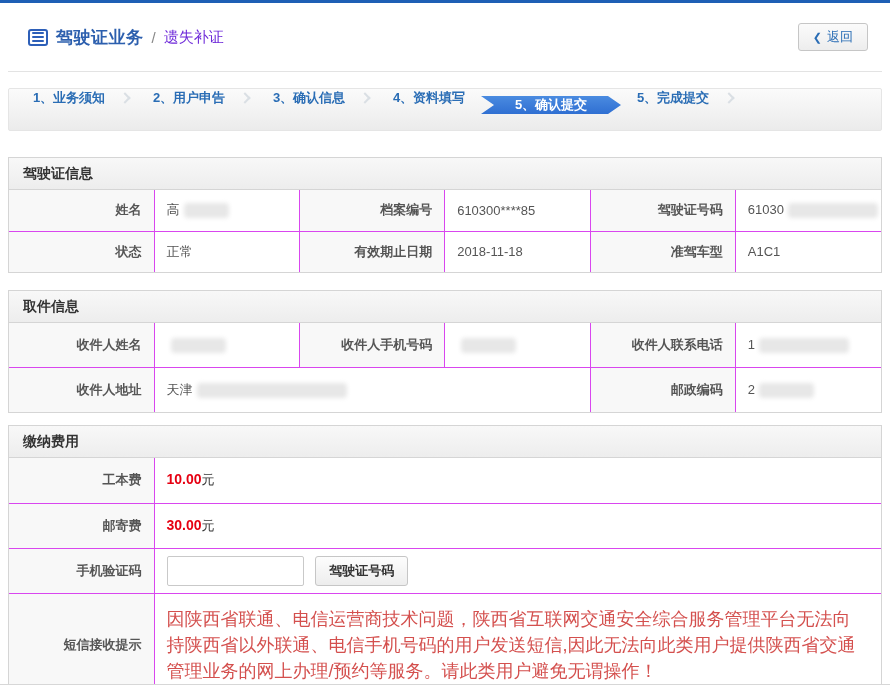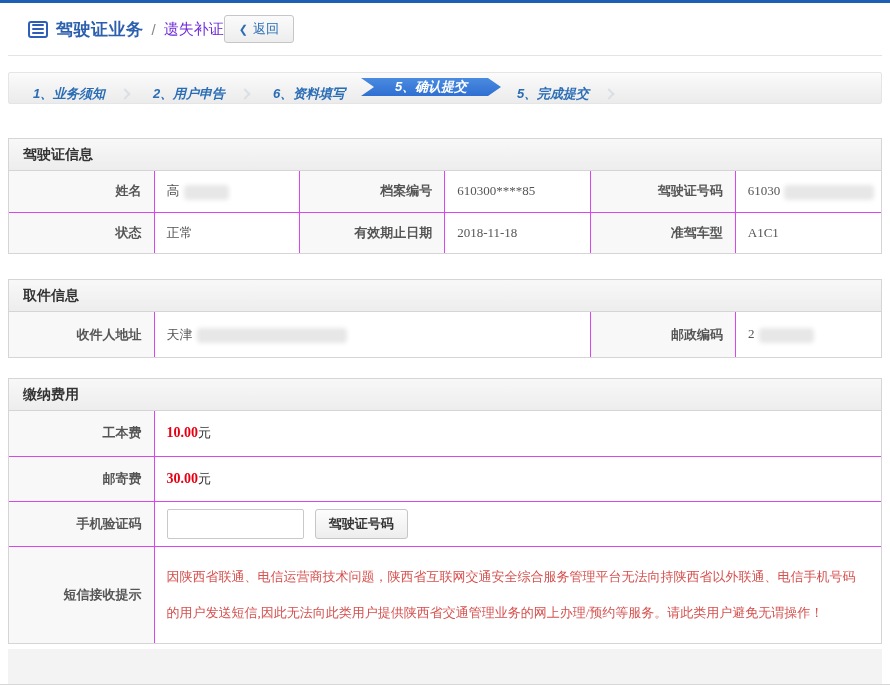--- a/index.html
+++ b/index.html
@@ -7,21 +7,21 @@
   body {
     font-family:"Liberation Sans","DejaVu Sans",sans-serif;
     background:#ffffff; color:#333;
     border-bottom:1px solid #d7d7d7;
   }
   .accent-bar { height:3px; background:#1e5fb5; }
   .page { padding:0 8px; }
 
   
   .header {
-    height:53px; display:flex; align-items:center; justify-content:flex-start;
+    height:69px; display:flex; align-items:center; justify-content:space-between;
     border-bottom:1px solid #e3e3e3; padding:0 14px 0 20px; background:#fff;
   }
   .header-left { display:flex; align-items:center; gap:8px; }
   .list-icon {
     width:20px; height:17px; border:2px solid #2d5fb8; border-radius:3px;
     display:inline-flex; flex-direction:column; justify-content:space-evenly; padding:0 2px;
   }
   .list-icon i { display:block; height:2px; background:#2d5fb8; border-radius:1px; }
   .page-title { font-size:17px; font-weight:bold; color:#2c5fae; letter-spacing:.5px; }
   .crumb-sep { color:#888; font-size:15px; }
@@ -29,41 +29,41 @@
   .back-btn {
     display:inline-flex; align-items:center; gap:5px; cursor:pointer;
     height:28px; padding:0 14px; font-size:13px; color:#2a6db5;
     background:linear-gradient(#fbfbfb,#ededed); border:1px solid #c6c6c6; border-radius:3px;
     font-family:inherit;
   }
   .back-chevron { font-size:11px; color:#2a6db5; }
 
   
   .steps {
-    margin-top:16px; height:32px; display:flex; align-items:flex-end;
-    background:linear-gradient(#fbfbfb,#ebebeb); border:1px solid #e5e5e5; border-radius:2px;font-style:italic;
+    margin-top:16px; height:43px; display:flex; align-items:flex-start;
+    background:linear-gradient(#fbfbfb,#ebebeb); border:1px solid #e5e5e5; border-radius:2px;
   }
   .step {
     position:relative; flex:0 0 120px; display:flex; align-items:center; justify-content:center;
     font-size:13px; font-weight:bold; color:#2a6db5; cursor:pointer;
   }
   .step .sep {
     position:absolute; right:0; top:50%; width:8px; height:8px;
     border-top:2px solid #dadfe4; border-right:2px solid #dadfe4;
     transform:translateY(-50%) rotate(45deg);
   }
   .step.active {
     background:linear-gradient(#4a8be0,#2f6fd2); color:#fff; z-index:1;
     margin:7px -8px; flex:0 0 140px;
     clip-path:polygon(0 0, calc(100% - 13px) 0, 100% 50%, calc(100% - 13px) 100%, 0 100%, 13px 50%);
   }
   .steps-tail { flex:1; }
 
   
-  .box { border:1px solid #d5d5d5; margin-top:12px; background:#0f766e;font-family:Liberation Serif, serif; } .gap22 { height:22px; } .gap13 { height:13px; } .gap8 { height:8px; } .gap5 { height:5px; }
+  .box { border:1px solid #d5d5d5; margin-top:4px; background:#0f766e; } .gap22 { height:22px; } .gap13 { height:13px; } .gap8 { height:8px; } .gap5 { height:5px; }
   .box-title {
     height:32px; line-height:31px; padding:0 14px; font-size:14px; font-weight:bold; color:#333;
     background:linear-gradient(#f8f8f8,#ededed); border-bottom:1px solid #d5d5d5;
   }
   table { width:100%; border-collapse:collapse; table-layout:fixed; }
   td { border:1px solid #d946ef; font-size:13px; vertical-align:middle; }
   tr td:first-child { border-left:none; } tr td:last-child { border-right:none; }
   tr:last-child td { border-bottom:none; } tr:first-child td { border-top:none; }
   td.lbl {
     background:#f8f8f8; text-align:right; padding-right:12px;
@@ -84,21 +84,21 @@
   .code-input {
     width:137px; height:30px; border:1px solid #c9c9c9; border-radius:2px;
     padding:0 8px; font-size:13px; font-family:inherit; color:#333; vertical-align:middle;
   }
   .code-btn {
     height:30px; margin-left:8px; padding:0 13px; font-size:13px; color:#333; cursor:pointer;
     background:linear-gradient(#fdfdfd,#ededed); border:1px solid #c6c6c6; border-radius:3px;
     font-family:inherit; font-weight:bold; vertical-align:middle;
   }
   .notice-cell { padding:12px 16px 12px 12px; }
-  .notice-text { color:#d4504e; font-size:13px; line-height:36px; }
+  .notice-text { color:#d4504e; font-size:18px; line-height:26px; }
   .notice-row td { height:77px; }
 
   
   .footer {
     height:50px; background:#f3f3f3; display:flex; align-items:center; justify-content:flex-end;
     gap:14px; padding-right:60px;
   }
   .btn-primary {
     min-width:48px; height:28px; padding:0 14px; cursor:pointer;
     background:#4285e4; color:#fff; border:1px solid #3a78d2; border-radius:3px;
@@ -131,21 +131,25 @@
   <nav class="steps" id="steps">
       <div class="step">
         <span>1、业务须知</span>
         <i class="sep"></i>
       </div>
       <div class="step">
         <span>2、用户申告</span>
         <i class="sep"></i>
       </div>
       <div class="step">
-        <span>6、资料填写</span>
+        <span>3、确认信息</span>
+        <i class="sep"></i>
+      </div>
+      <div class="step">
+        <span>4、资料填写</span>
       </div>
       <div class="step active">
         <span>5、确认提交</span>
       </div>
       <div class="step">
         <span>5、完成提交</span>
         <i class="sep"></i>
       </div>
       <div class="steps-tail"></div>
     </nav>
@@ -175,20 +179,28 @@
     </tbody>
       </table>
   </section>
 
   <div class="gap13"></div>
 
   <section class="box">
     <div class="box-title">取件信息</div>
     <table>
       <tbody>
+          <tr class="r44">
+        <td class="lbl">收件人姓名</td>
+        <td class="val"><span></span><span class="blur w-md"></span></td>
+        <td class="lbl">收件人手机号码</td>
+        <td class="val"><span></span><span class="blur w-md"></span></td>
+        <td class="lbl">收件人联系电话</td>
+        <td class="val"><span>1</span><span class="blur w-lg"></span></td>
+      </tr>
       <tr class="r45">
         <td class="lbl">收件人地址</td>
         <td class="val" colspan="3"><span>天津</span><span class="blur w-xl"></span></td>
         <td class="lbl">邮政编码</td>
         <td class="val"><span>2</span><span class="blur w-md"></span></td>
       </tr>
     </tbody>
       </table>
   </section>
 

